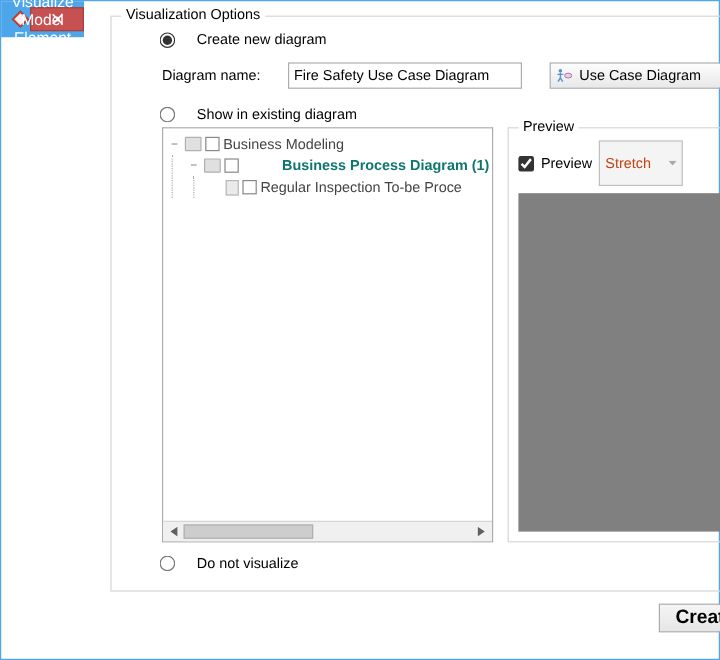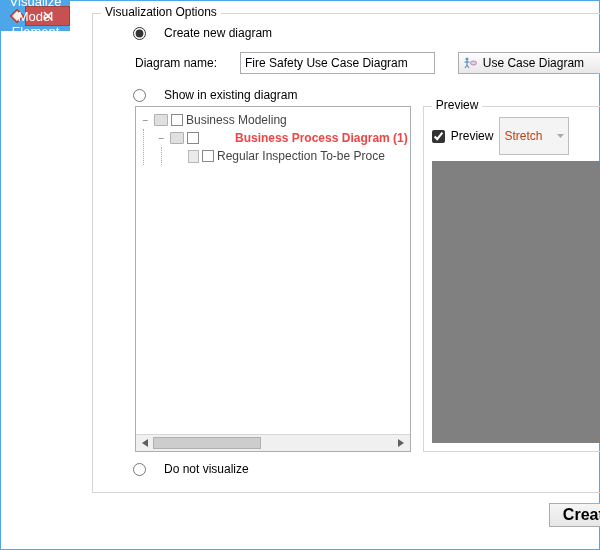--- a/index.html
+++ b/index.html
@@ -130,21 +130,21 @@
     white-space: nowrap;
     height: 18px;
   }
   .tw { width: 11px; text-align: center; color: #777; font-size: 10px;}
   .folder-ico, .doc-ico {
     width: 14px; height: 12px; display: inline-block;
   }
   .folder-ico { background: #e0e0e0; border: 1px solid #b0b0b0; border-radius: 1px; }
   .doc-ico { background: #eaeaea; border: 1px solid #b8b8b8; width: 11px; height: 13px; }
   .chk { width: 12px; height: 12px; border: 1px solid #888; background: #fff; display:inline-block;}
-  .bold { font-weight: bold; color: #ef4444; padding-left: 33px; }
+  .bold { font-weight: bold; color: #0f766e; padding-left: 33px; }
   .dotv {
     border-left: 1px dotted #aaa;
     margin-left: 5px;
     padding-left: 0;
   }
   .hscroll {
     height: 17px;
     border-top: 1px solid #d6d6d6;
     background: #f0f0f0;
     display: flex; align-items: center;

